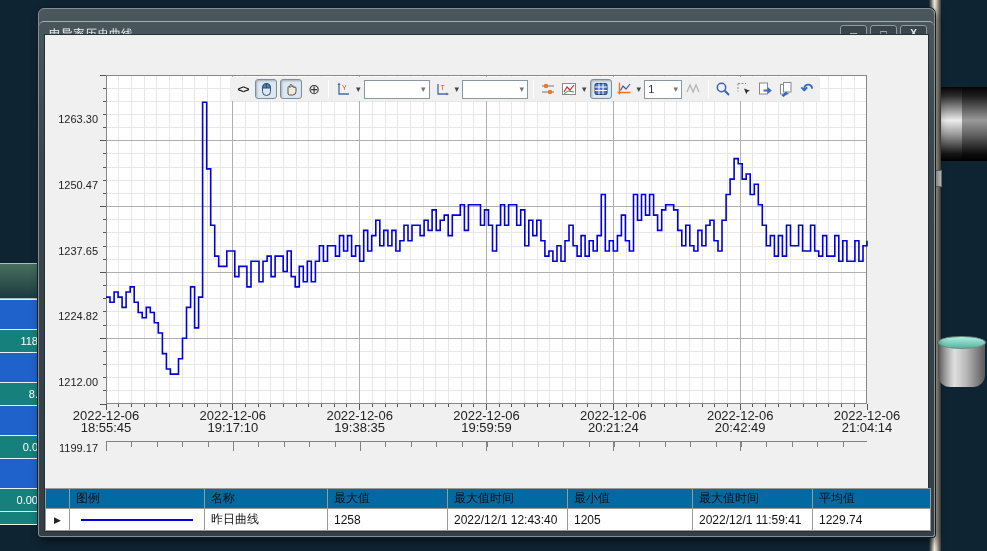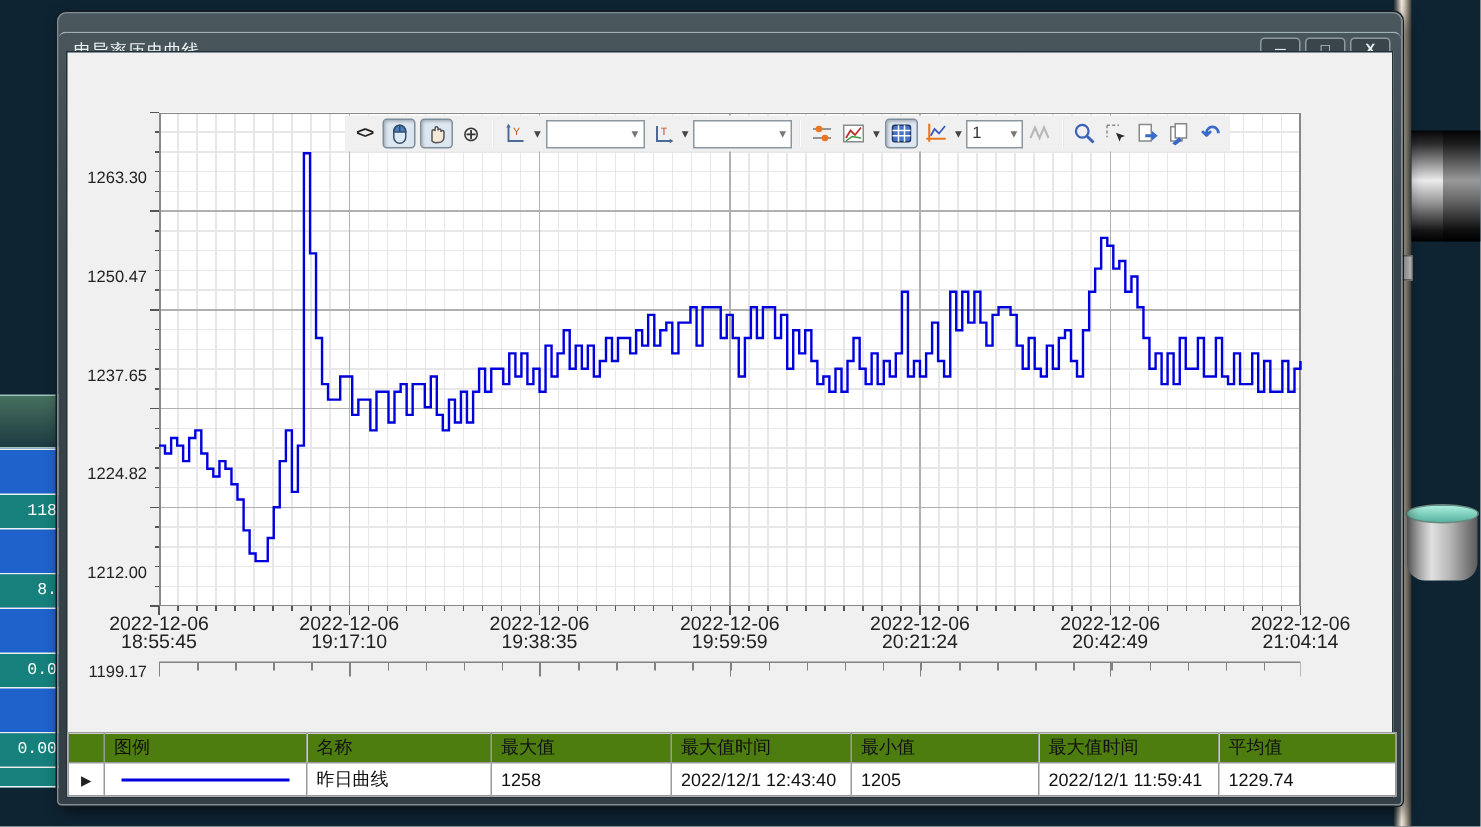--- a/index.html
+++ b/index.html
@@ -1,20 +1,20 @@
 <!DOCTYPE html>
 <html><head>
 <meta charset="utf-8">
 <style>
   * { margin:0; padding:0; box-sizing:border-box; }
   body { font-family:"Liberation Sans", sans-serif; }
   .screen { position:relative; width:987px; height:551px; background:#0e2433; overflow:hidden; }
 
   
-  .hmi-panel { position:absolute; left:0; top:263px; width:40px; z-index:1;font-family:Liberation Mono, monospace; }
+  .hmi-panel { position:absolute; left:0; top:263px; width:40px; z-index:1; }
   .hmi-grad { height:36px; background:linear-gradient(#47705f,#1c3a40); border:1px solid #9fc4bd; border-left:none; }
   .hmi-bar { height:31px; background:#1f62cc; border:1px solid #e8f2f0; border-left:none; }
   .hmi-val { height:22px; background:#15807c; color:#fff; font-size:11px; line-height:22px; text-align:right; padding-right:2px; overflow:hidden; }
   .hmi-tail { height:14px; background:#15807c; border-top:1px solid #e8f2f0; border-bottom:1px solid #e8f2f0; }
 
   
   .pipe-strip { position:absolute; left:929px; top:0; width:12px; height:551px; z-index:1;
     background:linear-gradient(90deg,#16262f 0%,#6a6a66 18%,#efe9df 45%,#cbbfae 62%,#3a3a38 100%); }
   .h-cyl { position:absolute; left:941px; top:87px; width:46px; height:74px; z-index:1;
     background:linear-gradient(#050505,#2c2c2c 12%,#ececec 45%,#9a9a9a 64%,#161616 90%,#000); }
@@ -60,21 +60,21 @@
     justify-content:space-between; font-size:11px; color:#333; padding:0 3px; }
   .tb-combo .arrow { color:#777; font-size:9px; }
   .tb-drop { font-size:9px; color:#444; margin-left:1px; }
   .cursor-glyph { font-size:11px; font-weight:bold; color:#222; letter-spacing:-1px; }
   .undo-glyph { font-size:15px; font-weight:bold; color:#3a6ac8; }
 
   
   .legend-table { position:absolute; left:0; top:453px; width:885px; border-collapse:collapse; table-layout:fixed; z-index:3;
     font-size:12px; color:#111; background:#fff; }
   .legend-table th, .legend-table td { border:1px solid #9a9a9a; padding:0 6px; text-align:left; font-weight:normal; overflow:hidden; white-space:nowrap; }
-  .legend-table th { background:#4d7c0f; height:20px; }
+  .legend-table th { background:#0369a1; height:20px; }
   .legend-table td { height:22px; background:#fff; }
   .row-marker { text-align:center !important; font-size:9px; color:#222; padding:0 !important; }
   .legend-line { height:2px; width:92%; margin:0 auto; background:#0000dd; }
 </style>
 </head>
 <body>
 
 <div class="screen">
 
   <div class="hmi-panel">

